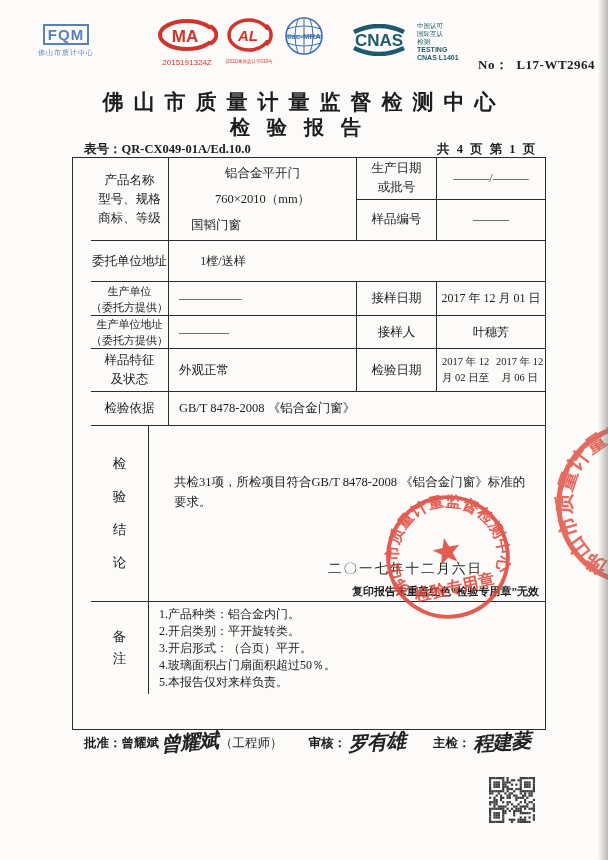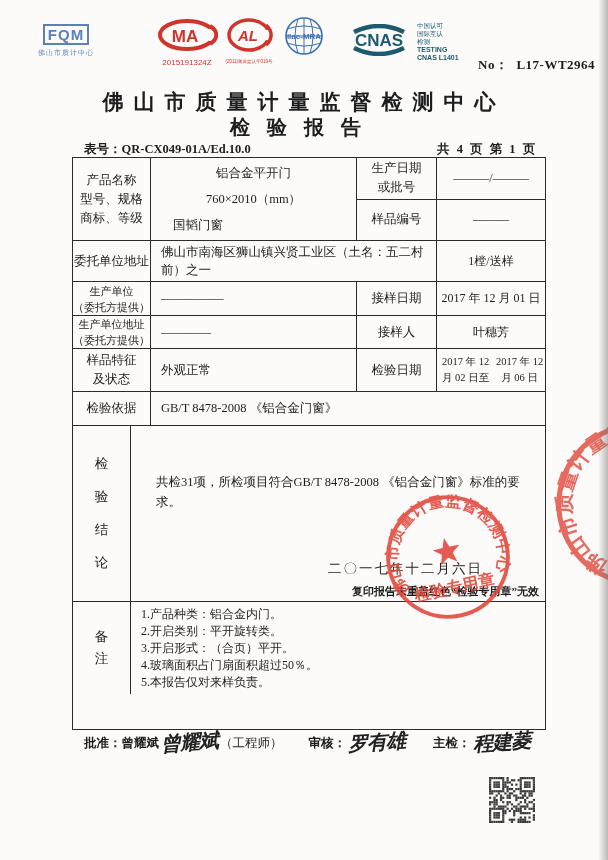--- a/index.html
+++ b/index.html
@@ -18,21 +18,21 @@
   .cal-cap{font-size:5px;color:#d0342c;text-align:center;transform:scale(.9);font-family:"Liberation Sans",sans-serif;}
   .cnas-lines{left:417px;top:22px;font-size:6.5px;line-height:8px;color:#1d5a70;font-family:"Liberation Sans",sans-serif;}
   .cnas-lines .b{font-weight:700;font-size:7px;}
   .report-no{left:478px;top:56px;font-size:13px;font-weight:700;letter-spacing:.5px;}
   
   .org-title{left:0;top:88px;width:100%;text-align:center;font-size:21px;font-weight:700;letter-spacing:10px;}
   .doc-title{left:0;top:114px;width:100%;text-align:center;font-size:20px;font-weight:700;letter-spacing:17px;}
   .form-no{left:84px;top:141px;font-size:12.5px;font-weight:700;}
   .pagination{left:437px;top:141px;font-size:12.5px;font-weight:700;letter-spacing:2px;}
   
-  .report-table{left:72px;top:157px;width:474px;height:573px;border:1.6px solid #2c2c2c;box-sizing:border-box;display:flex;flex-direction:column;}
+  .report-table{left:72px;top:157px;width:474px;height:573px;border:1.6px solid #2c2c2c;box-sizing:border-box;display:flex;flex-direction:column;padding-left:18px;}
   .trow{display:flex;border-bottom:1.5px solid #2c2c2c;box-sizing:border-box;flex:0 0 auto;}
   .trow:last-child{border-bottom:none;}
   .lbl{display:flex;flex-direction:column;align-items:center;justify-content:center;text-align:center;font-size:12.5px;line-height:19px;border-right:1.5px solid #2c2c2c;box-sizing:border-box;}
   .c1{width:78px;}
   .c3{width:80px;}
   .c4{width:108px;display:flex;align-items:center;justify-content:center;text-align:center;font-size:12px;box-sizing:border-box;}
   .cmid{flex:1;border-right:1.5px solid #2c2c2c;box-sizing:border-box;}
   .rblock{width:188px;display:flex;flex-direction:column;}
   .rsub{display:flex;flex:1;}
   .rsub.first{border-bottom:1.5px solid #2c2c2c;}
@@ -142,21 +142,20 @@
       <div class="rsub">
         <div class="lbl c3">样品编号</div>
         <div class="c4">———</div>
       </div>
     </div>
   </div>
 
 
   <div class="trow" style="height:41px;">
     <div class="lbl c1">委托单位地址</div>
-    <div class="cmid val-left" style="line-height:18px;">佛山市南海区狮山镇兴贤工业区（土名：五二村前）之一</div>
     <div class="c4">1樘/送样</div>
   </div>
 
   <div class="trow" style="height:34px;">
     <div class="lbl c1 small2">
       <div>生产单位</div>
       <div>（委托方提供）</div>
     </div>
     <div class="cmid val-left">—————</div>
     <div class="lbl c3">接样日期</div>

